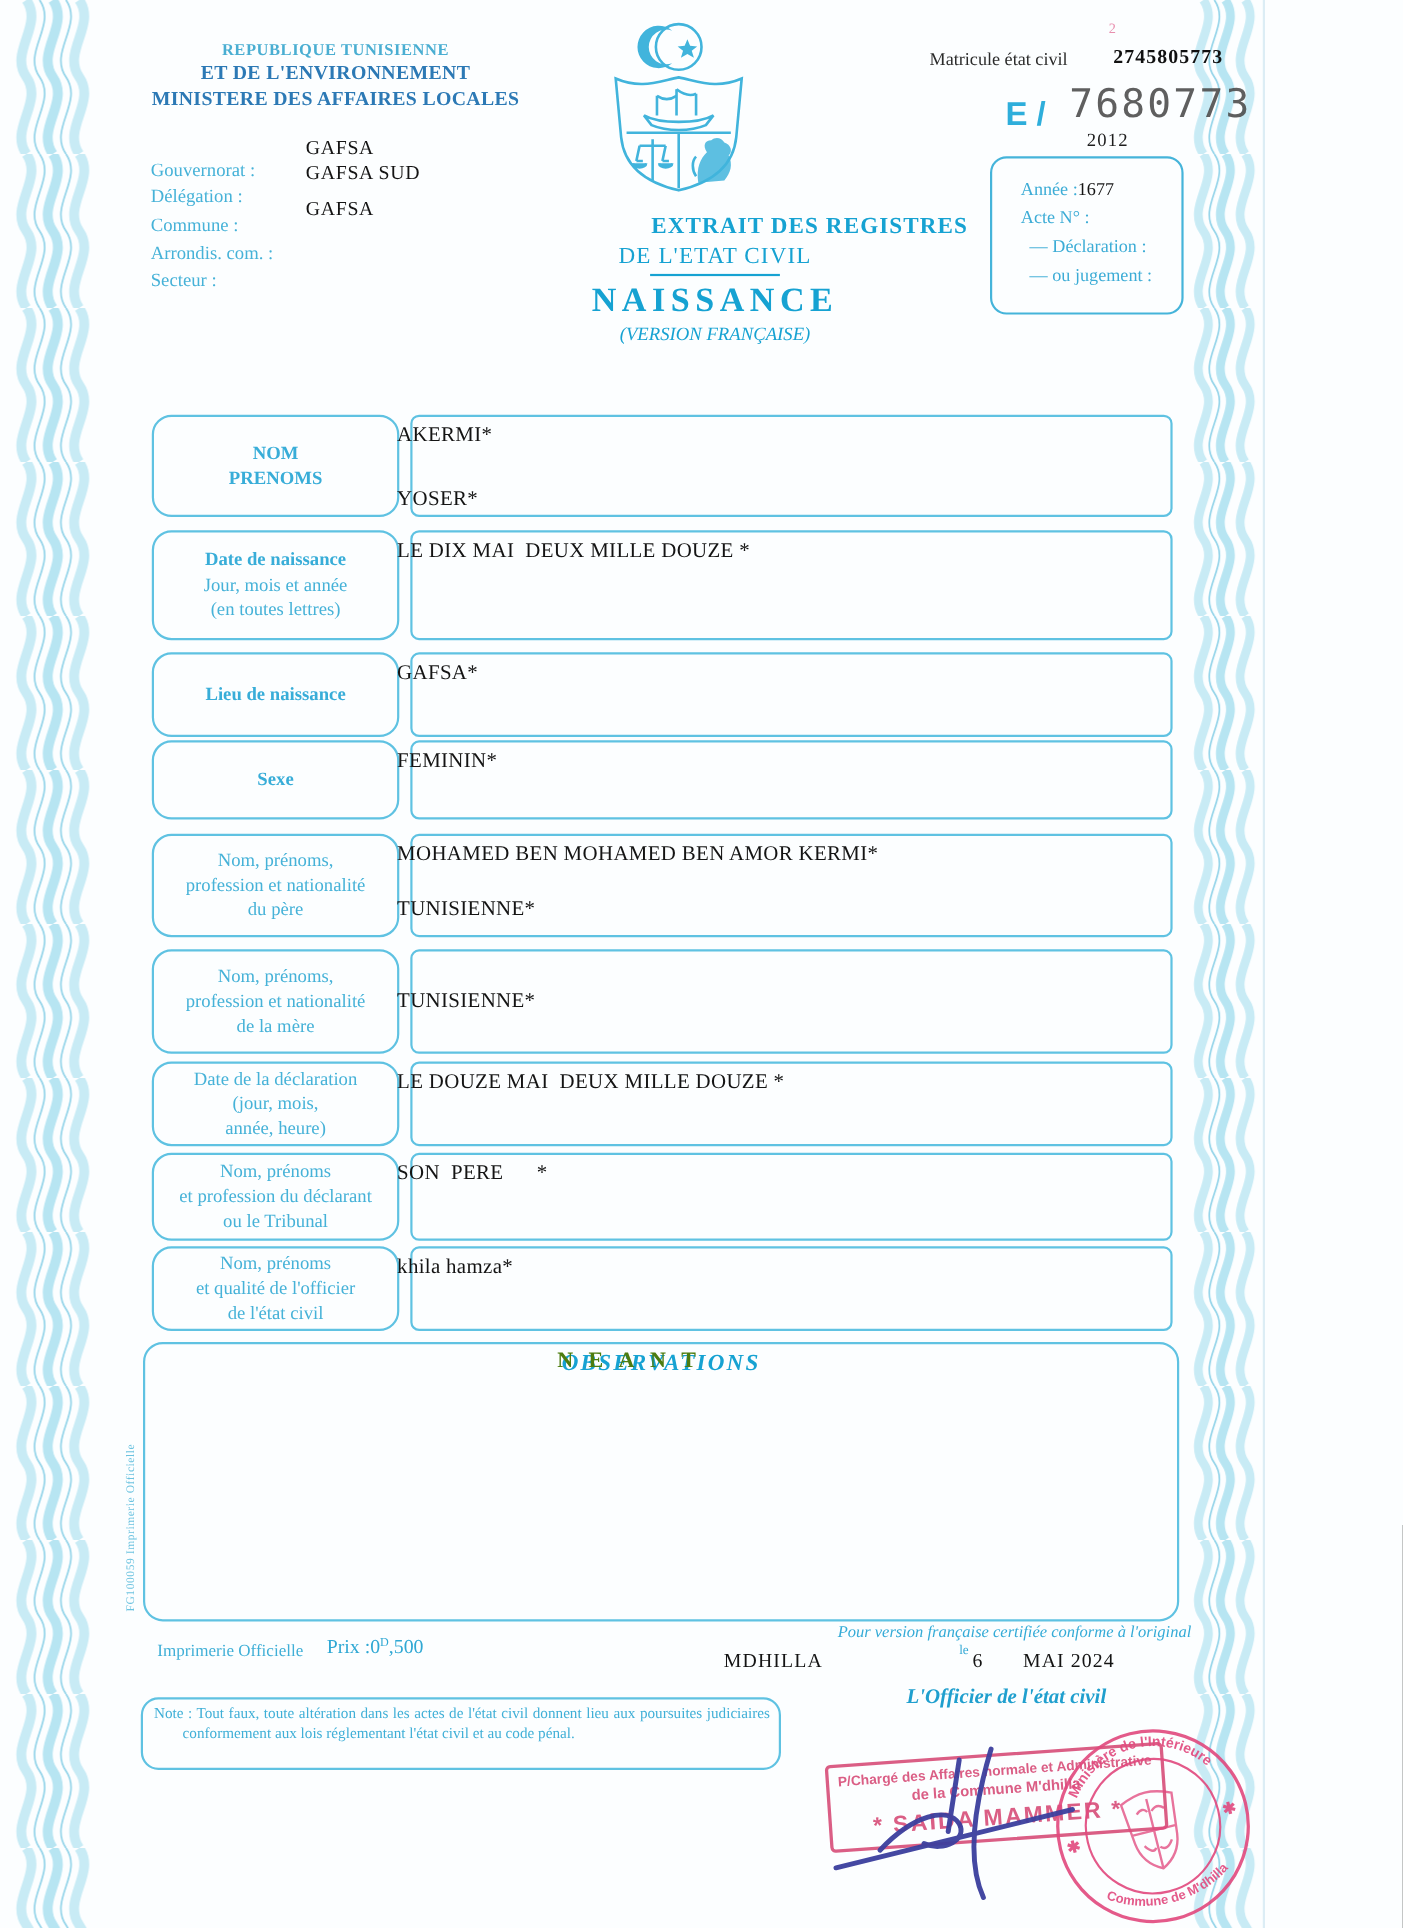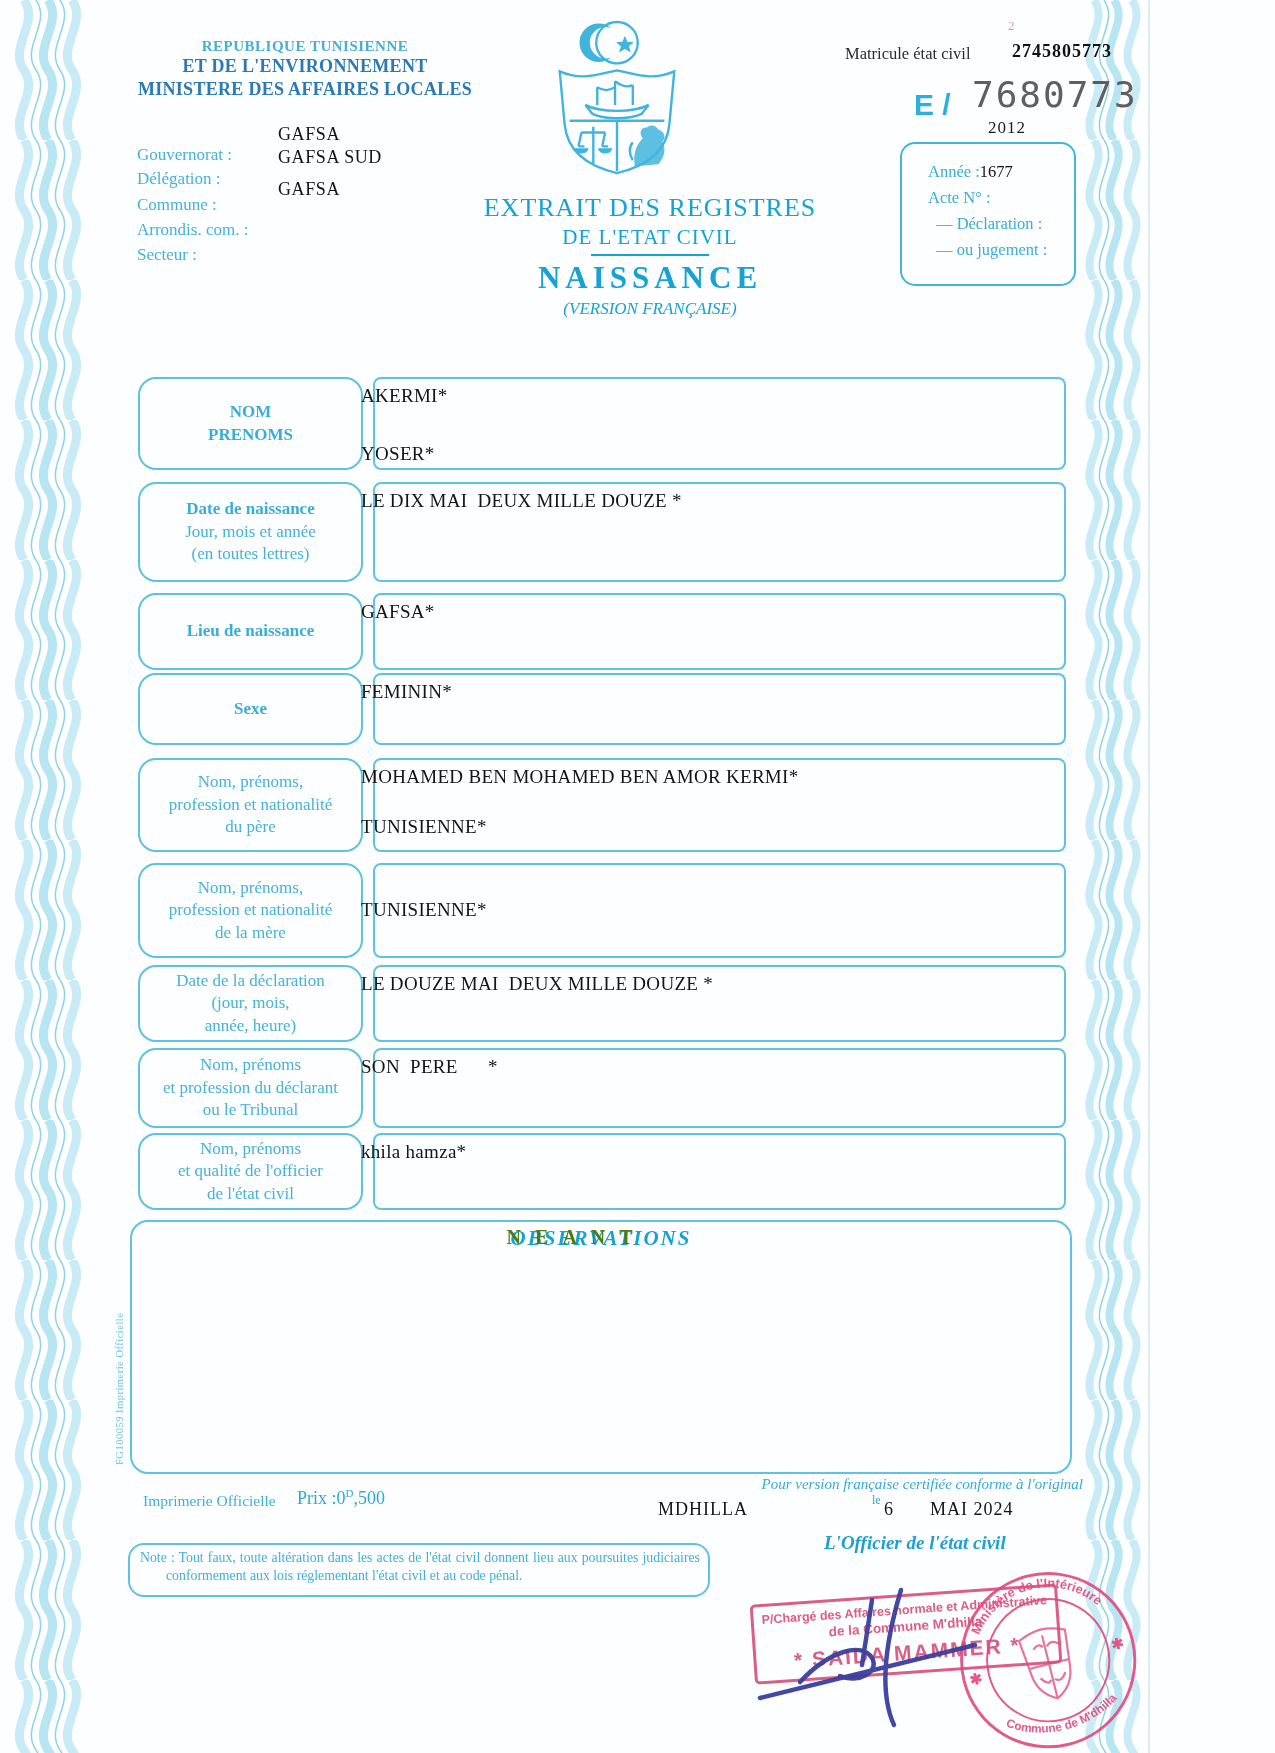--- a/index.html
+++ b/index.html
@@ -19,21 +19,21 @@
   .matricule-value{font-size:18px;font-weight:700;color:#111;letter-spacing:1px;}
   .e-prefix{font-family:"Liberation Sans",sans-serif;font-size:30px;color:#2eaedb;font-weight:600;}
   .e-number{font-family:"DejaVu Sans Mono",monospace;font-size:36px;color:#4a4a4a;letter-spacing:2px;opacity:.88;}
   .year-over{font-size:17px;color:#1d1d1d;letter-spacing:1px;}
   .acte-box{left:900px;top:142px;width:172px;height:140px;border:2px solid #45b4da;border-radius:15px;}
   .acte-box .line{position:absolute;font-size:16.5px;color:#3cacd6;white-space:pre;}
   .acte-box .val{color:#141414;}
   .corner-mark{left:1008px;top:18px;font-size:13px;color:#e88fae;}
   
   .title-block{left:420px;top:193px;width:460px;text-align:center;color:#16a2d2;}
-  .t1{font-size:26px;font-weight:400;letter-spacing:1px;}
+  .t1{font-size:21px;font-weight:700;letter-spacing:1px;text-align:right;}
   .t2{font-size:21px;letter-spacing:1px;margin-top:2px;}
   .t-rule{width:118px;height:0;border-top:2px solid #16a2d2;margin:4px auto 4px auto;}
   .t3{font-size:31px;font-weight:700;letter-spacing:5px;margin-top:2px;}
   .t4{font-size:17px;font-style:italic;margin-top:3px;}
   
   .rows-host{left:138px;top:377px;width:928px;height:833px;}
   .row{position:absolute;left:0;width:928px;}
   .row-label{position:absolute;left:0;top:0;width:225px;height:100%;border:2px solid #5fc2e2;
              border-radius:18px;display:flex;flex-direction:column;justify-content:center;
              align-items:center;text-align:center;color:#46b2d8;font-size:17px;line-height:1.32;
@@ -52,21 +52,21 @@
              font-size:10.5px;color:#6cc3e0;letter-spacing:.5px;}
   .imprimerie{left:143px;top:1492px;font-size:15.5px;color:#3fafd7;}
   .prix{left:297px;top:1487px;font-size:18px;color:#2fa8d4;}
   .prix sup{font-size:11px;}
   .cert{left:745px;top:1476px;width:338px;text-align:right;font-size:15px;font-style:italic;color:#34abd7;}
   .mdhilla{left:658px;top:1499px;font-size:18px;color:#141414;letter-spacing:1px;}
   .day{left:884px;top:1499px;font-size:18px;color:#141414;}
   .le{left:872px;top:1493px;font-size:12px;color:#35a9d5;}
   .monthyear{left:930px;top:1499px;font-size:18px;color:#141414;letter-spacing:1px;}
   .officer{left:824px;top:1532px;font-size:19px;font-weight:700;font-style:italic;color:#1f9fce;}
-  .note-box{left:128px;top:1543px;width:582px;height:54px;border:2px solid #5fc2e2;border-radius:16px;box-sizing:border-box;}
+  .note-box{left:128px;top:1543px;width:582px;height:66px;border:2px solid #5fc2e2;border-radius:16px;box-sizing:border-box;}
   .note-text{margin:4px 8px 0 10px;font-size:13.8px;color:#3fafd7;line-height:1.32;
              padding-left:26px;text-indent:-26px;text-align:justify;}
   
   .rect-stamp{left:752px;top:1594px;width:286px;border:3px solid #d8517b;border-radius:5px;
               transform:rotate(-4deg);color:#d8517b;text-align:center;padding:6px 8px;opacity:.92;
               font-family:"Liberation Sans",sans-serif;}
   .rs1{font-size:12.5px;font-weight:700;}
   .rs2{font-size:13.5px;font-weight:700;margin-top:2px;}
   .rs3{font-size:21px;font-weight:700;letter-spacing:2px;margin-top:7px;}
   .round-stamp{left:952px;top:1566px;opacity:.9;transform:rotate(-14deg);}

